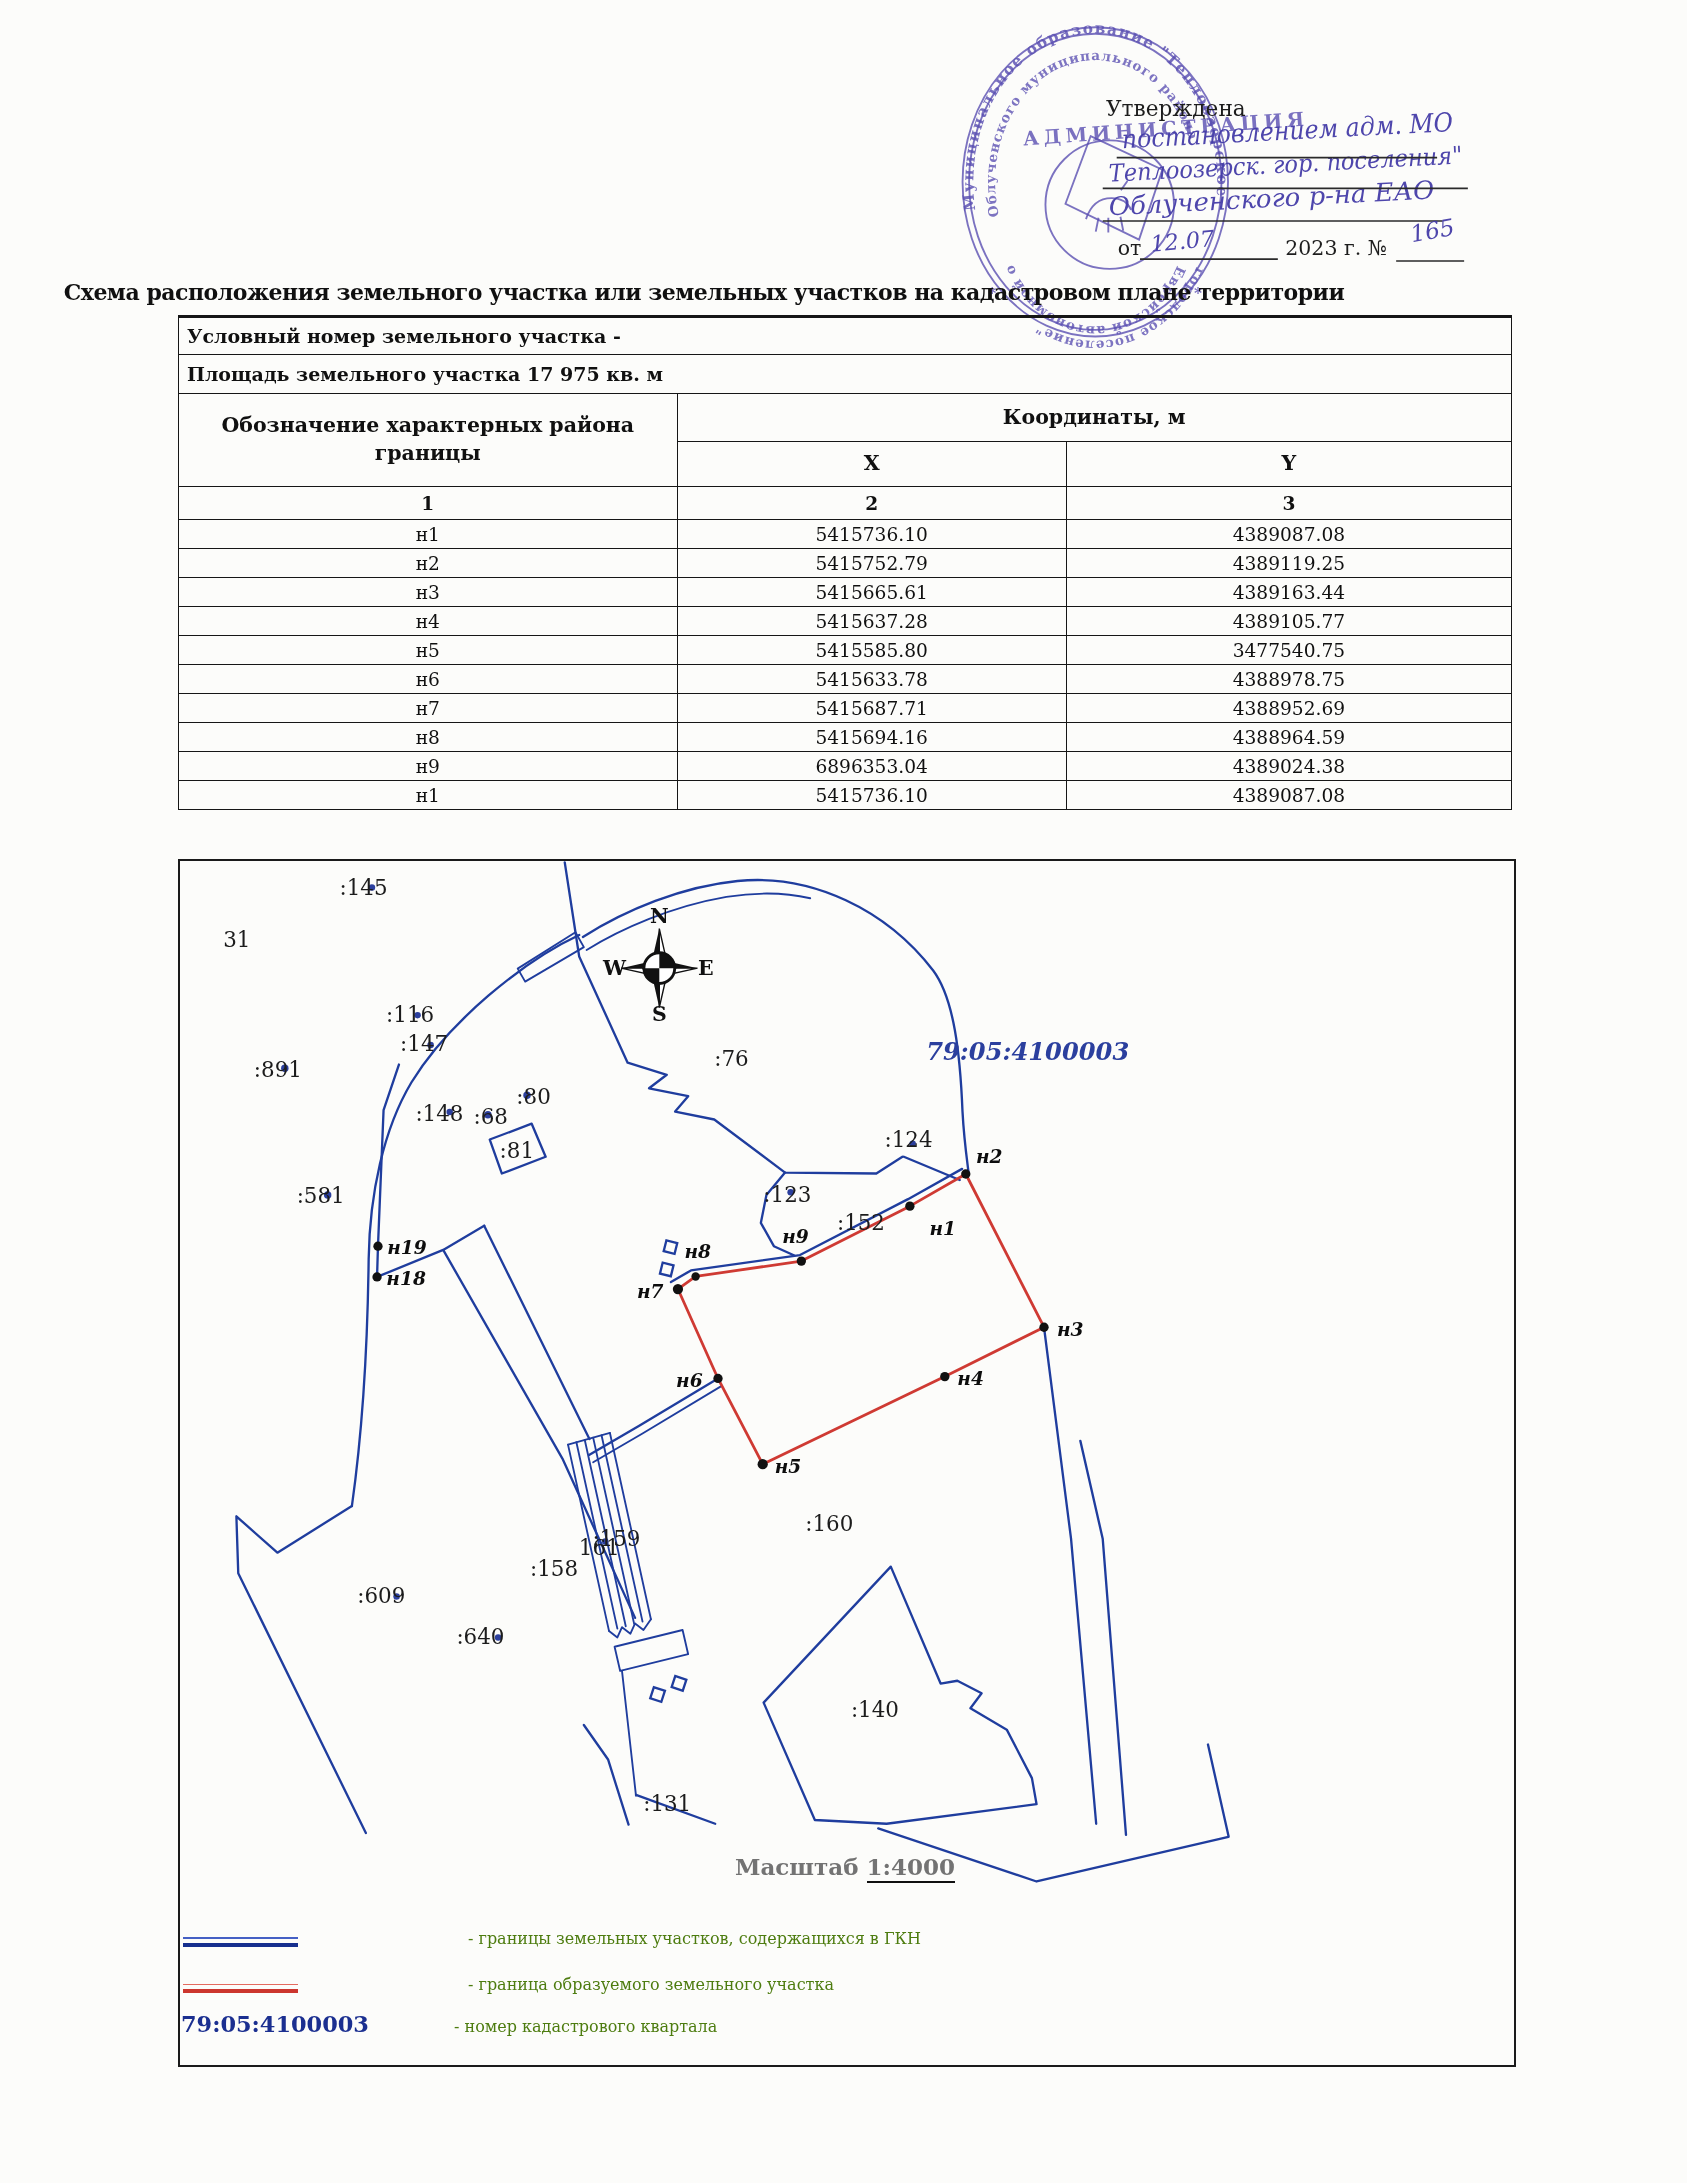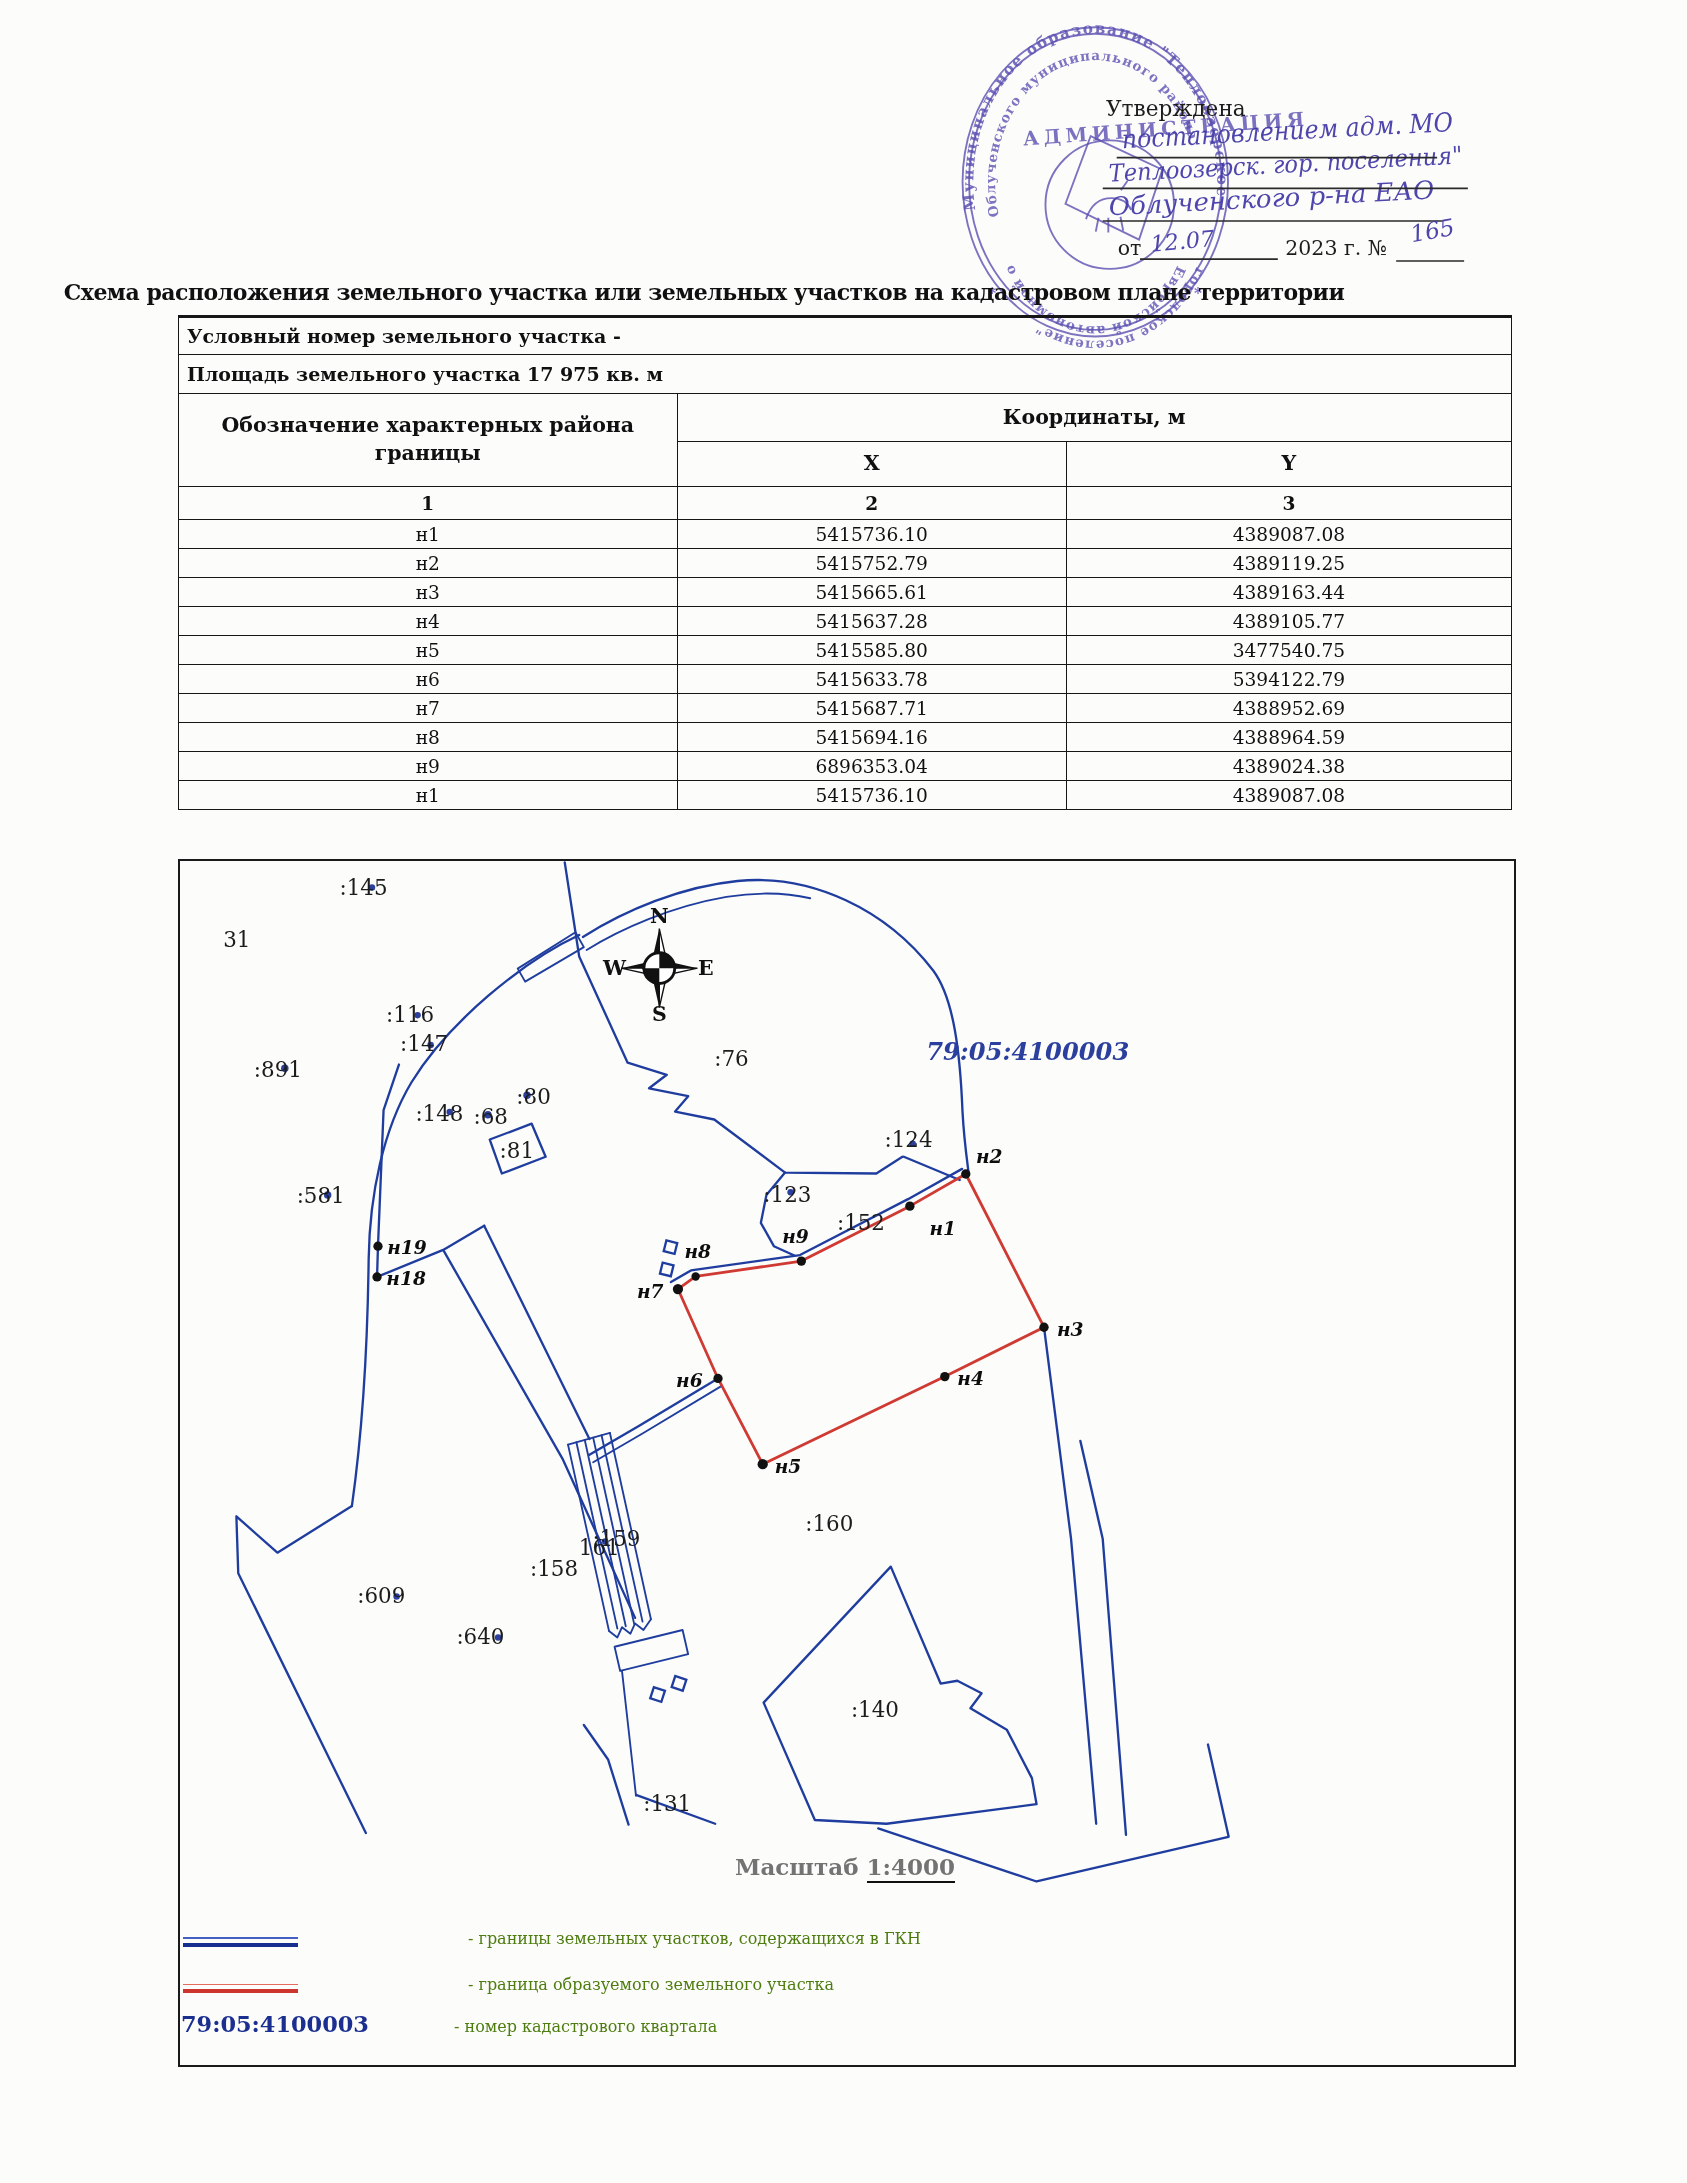--- a/index.html
+++ b/index.html
@@ -169,21 +169,21 @@
             <td>4389105.77</td>
           </tr>
       <tr class="r-dat">
             <td>н5</td>
             <td>5415585.80</td>
             <td>3477540.75</td>
           </tr>
       <tr class="r-dat">
             <td>н6</td>
             <td>5415633.78</td>
-            <td>5394122.79</td>
+            <td>4388978.75</td>
           </tr>
       <tr class="r-dat">
             <td>н7</td>
             <td>5415687.71</td>
             <td>4388952.69</td>
           </tr>
       <tr class="r-dat">
             <td>н8</td>
             <td>5415694.16</td>
             <td>4388964.59</td>

